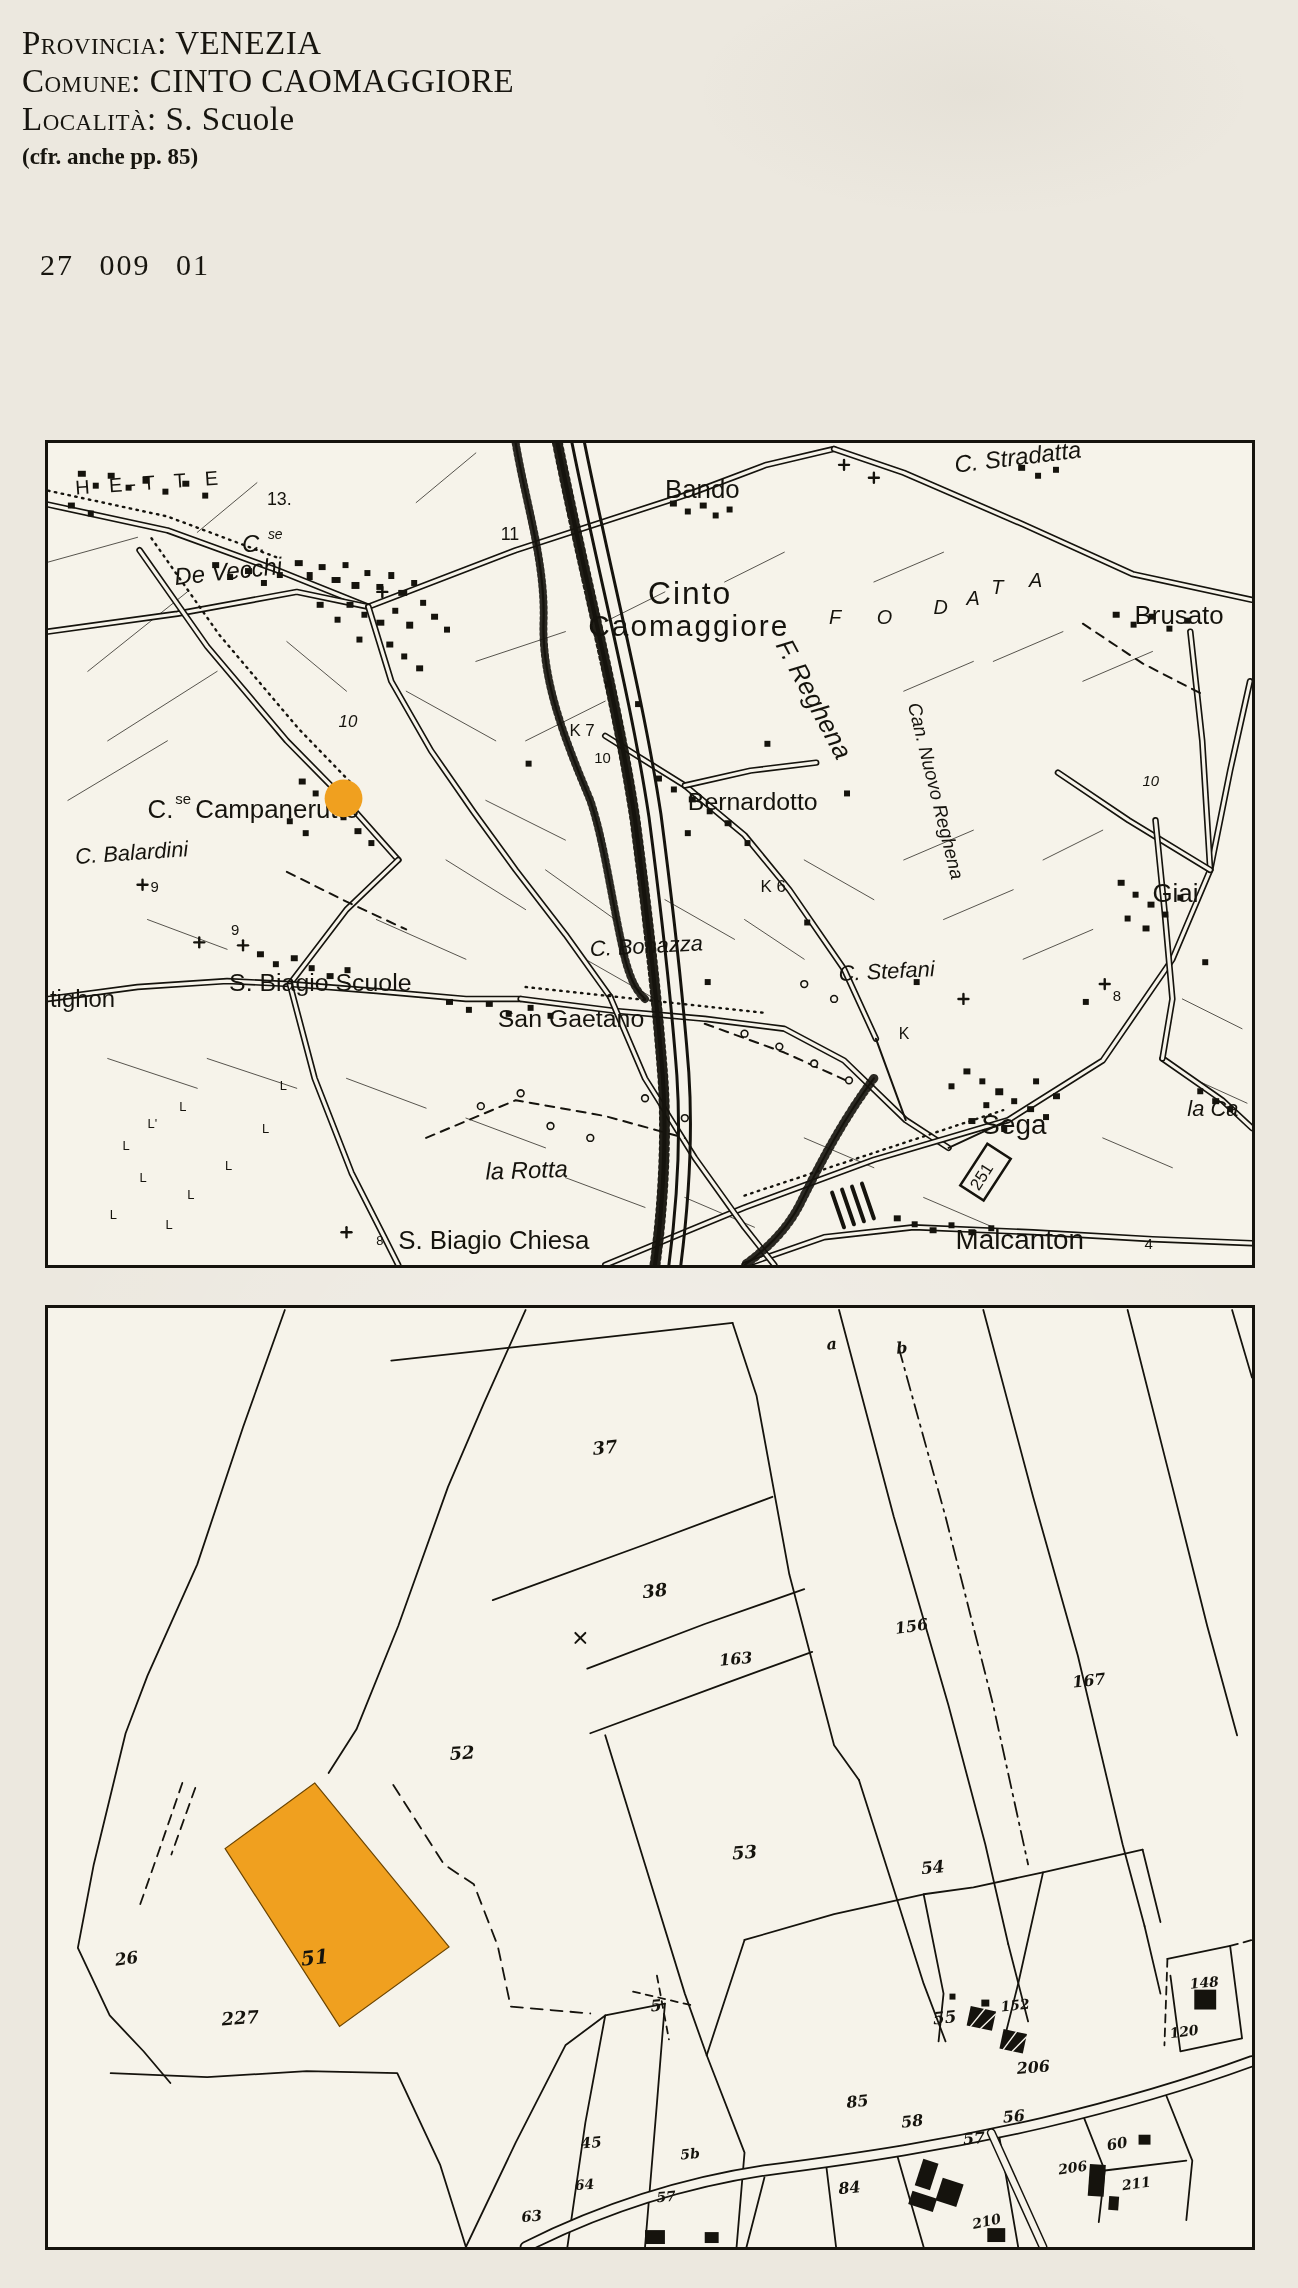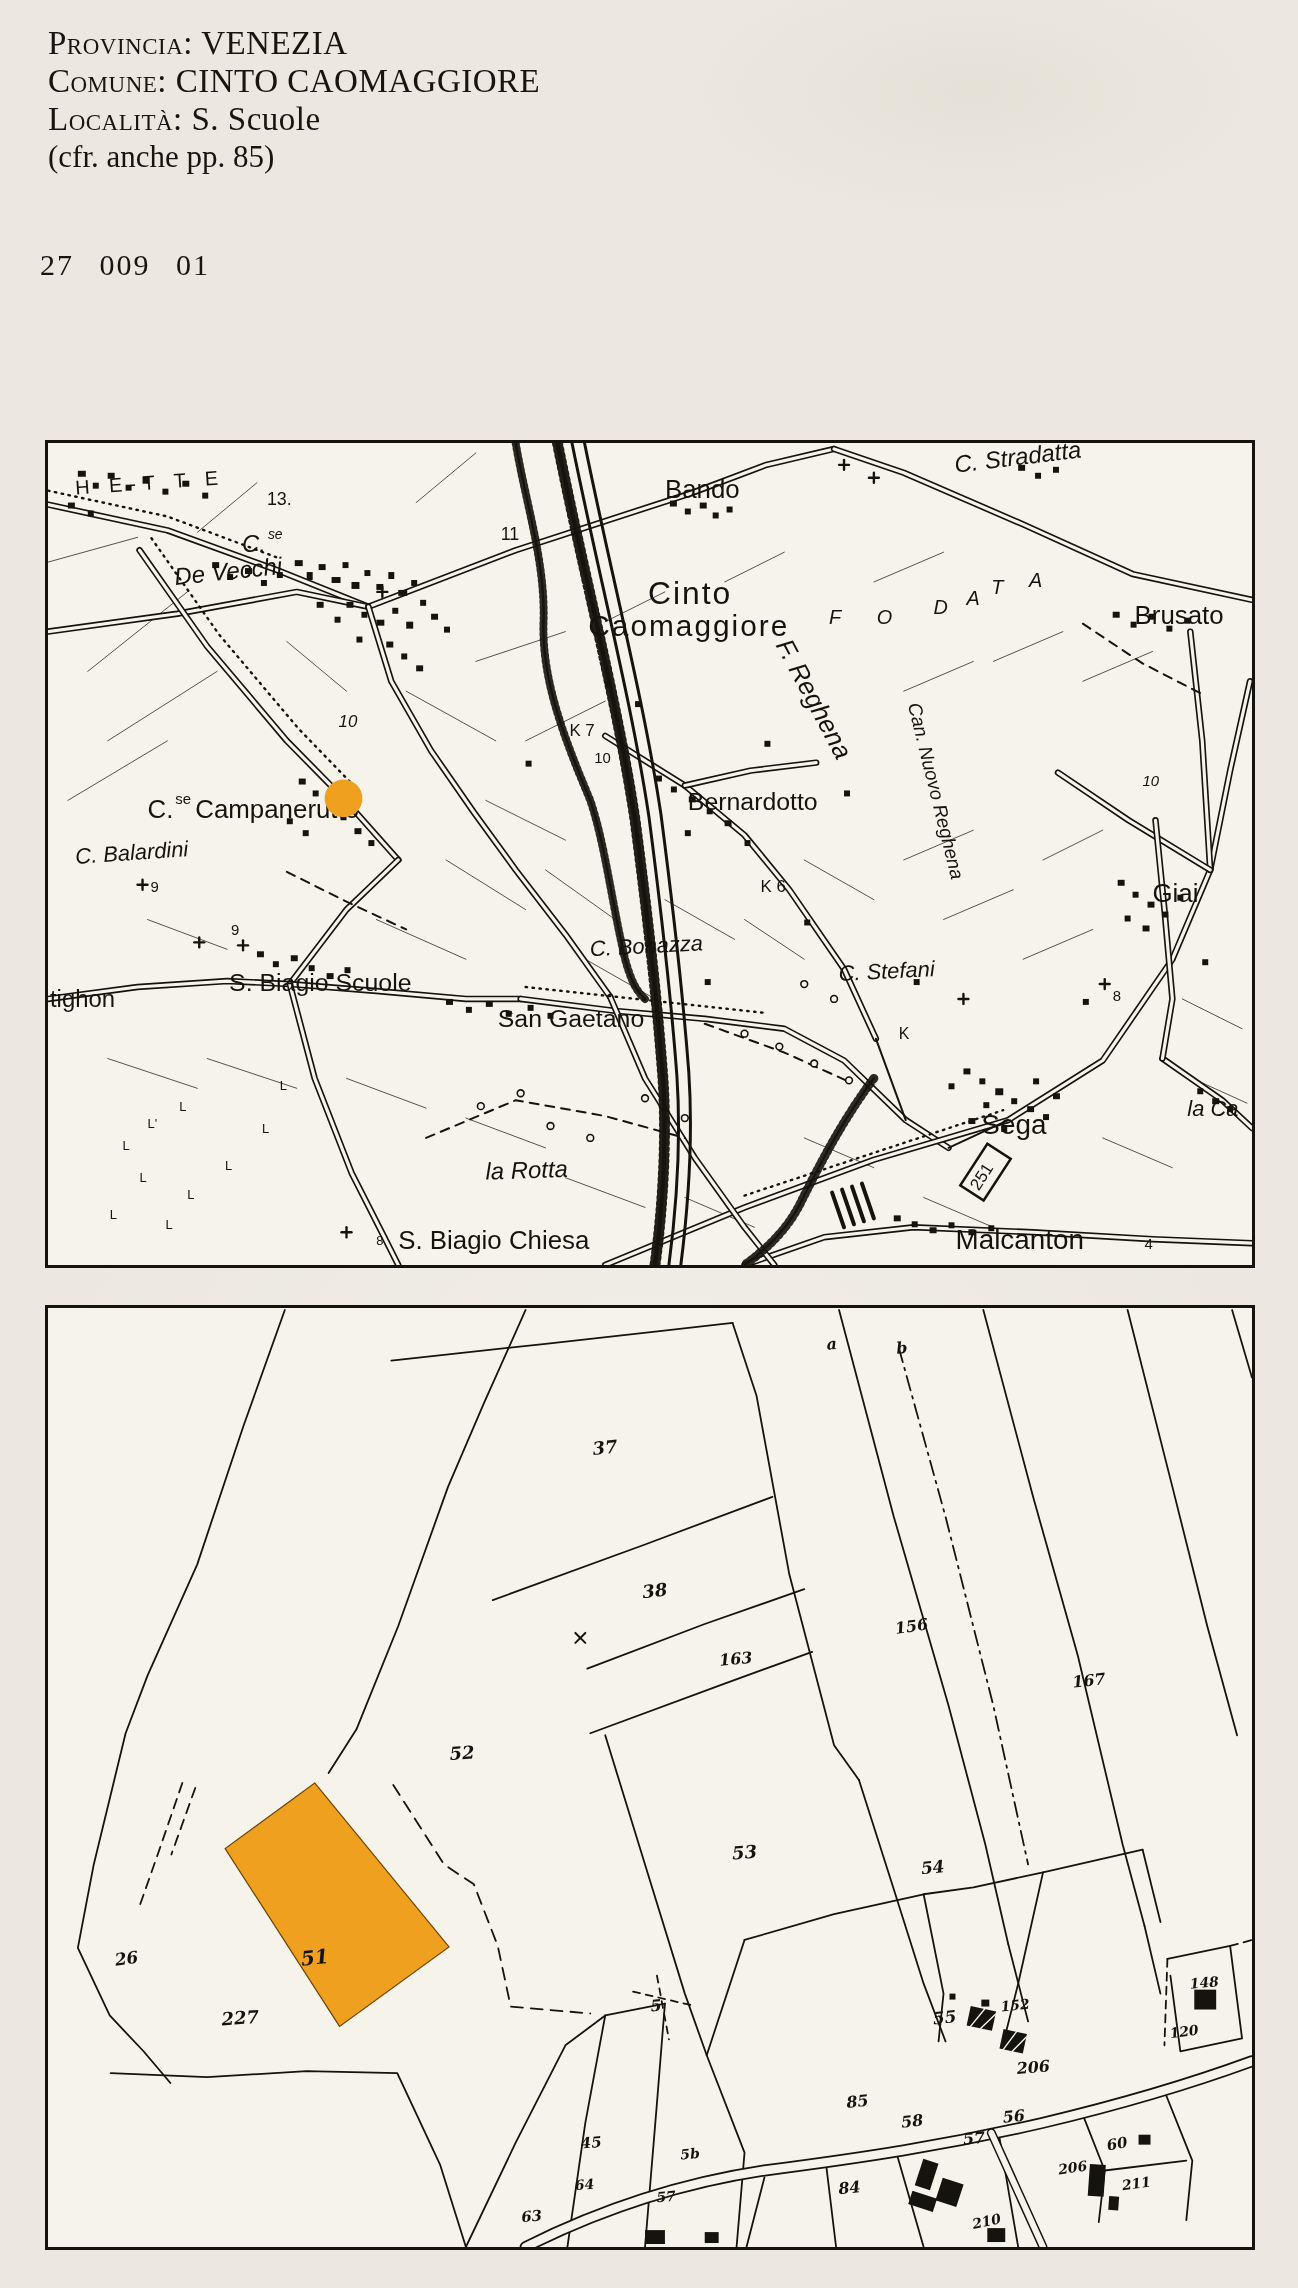--- a/index.html
+++ b/index.html
@@ -8,24 +8,24 @@
     background:#ece8df;
     font-family:"Liberation Serif",serif;
   }
   
   body::before{
     content:"";position:absolute;inset:0;pointer-events:none;
     background:
       radial-gradient(ellipse 400px 180px at 75% 4%, rgba(120,110,90,.06), transparent 70%),
       radial-gradient(ellipse 900px 500px at 50% 60%, rgba(255,255,255,.25), transparent 70%);
   }
-  .header{position:absolute;left:48px;top:24px;color:#17150f;}
+  .header{position:absolute;left:22px;top:24px;color:#17150f;}
   .hline{font-size:33px;line-height:38px;letter-spacing:.5px;}
   .sc{font-variant:small-caps;}
-  .note{font-size:31px;line-height:38px;}
+  .note{font-size:23px;line-height:38px;font-weight:bold;}
   .code{position:absolute;left:40px;top:248px;font-size:30px;color:#17150f;word-spacing:16px;letter-spacing:2px;text-align:center;}
   .mapframe{
     position:absolute;background:#f6f3ea;border:3.5px solid #15130d;box-sizing:border-box;
   }
   #topmap-frame{left:45px;top:440px;width:1210px;height:828px;}
   #botmap-frame{left:45px;top:1305px;width:1210px;height:945px;}
   svg{display:block;width:100%;height:100%;}
   svg text{fill:#15130d;}
   #topmap text{font-family:"Liberation Sans",sans-serif;}
   #topmap text.it{font-style:italic;}

